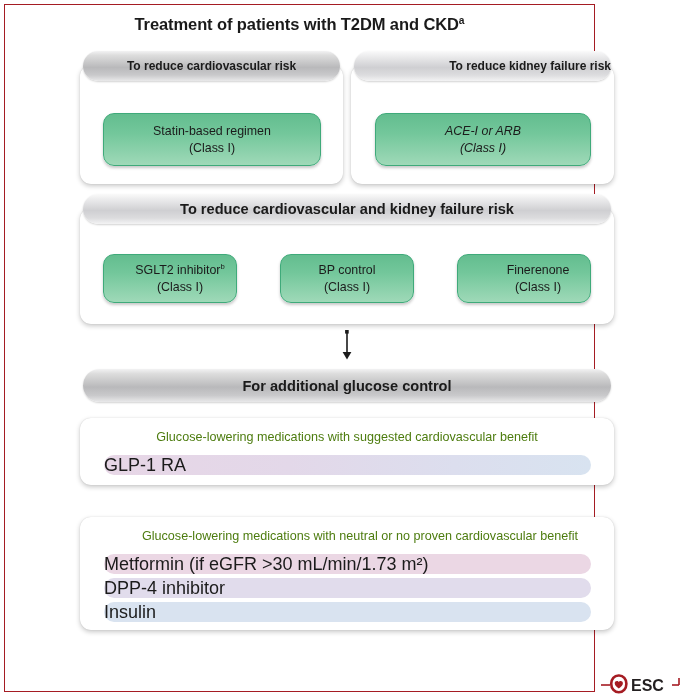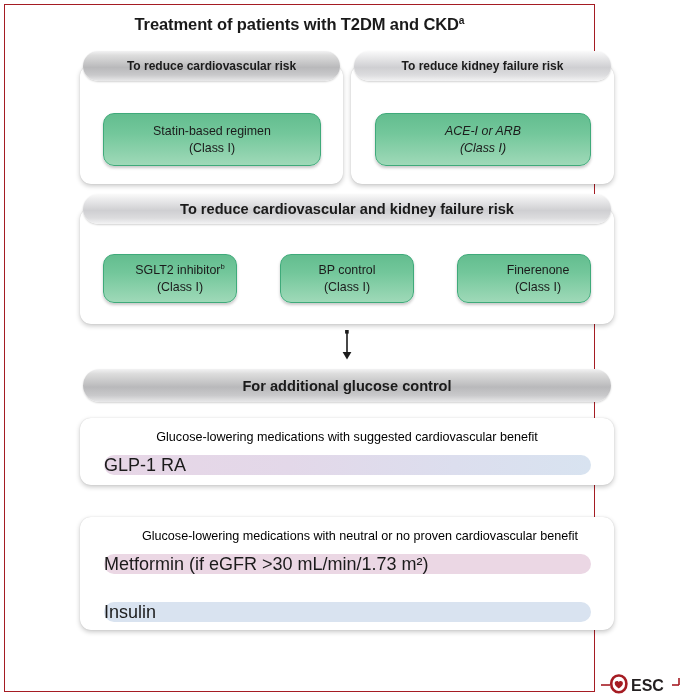--- a/index.html
+++ b/index.html
@@ -70,21 +70,21 @@
   .medbar{
     position:absolute;
     border-radius:999px;
     display:flex;align-items:center;justify-content:flex-start;
     font-size:18px;color:#1b1b1b;
     box-sizing:border-box;
   }
   .sectlabel{
     position:absolute;
     text-align:center;
-    font-size:12.6px;color:#000000;
+    font-size:12.6px;color:#4d7c0f;
     width:100%;
   }
 
   
   #arrow{position:absolute;left:335px;top:325px;}
 
   
   #esc{position:absolute;left:596px;top:663px;width:80px;height:28px;}
 </style>
 </head>
@@ -101,21 +101,21 @@
   <div class="ghead" style="left:78px;top:46px;width:257px;height:30px;">
     <span>To reduce cardiovascular risk</span>
   </div>
   <div class="gpill" style="left:98px;top:108px;width:218px;height:53px;">
     <span>Statin-based regimen</span>
     <span>(Class I)</span>
   </div>
 
   <div class="card" style="left:346px;top:60px;width:263px;height:119px;">
   </div>
-  <div class="ghead light" style="left:349px;top:46px;width:257px;height:30px;">
+  <div class="ghead light" style="left:349px;top:46px;width:257px;height:30px;justify-content:flex-end;">
     <span>To reduce kidney failure risk</span>
   </div>
   <div class="gpill" style="left:370px;top:108px;width:216px;height:53px;font-style:italic;">
     <span>ACE-I or ARB</span>
     <span>(Class I)</span>
   </div>
 
   <div class="card" style="left:75px;top:203px;width:534px;height:116px;">
   </div>
   <div class="ghead big light" style="left:78px;top:189px;width:528px;height:30px;">
@@ -155,20 +155,23 @@
     <span>GLP-1 RA</span>
   </div>
 
   <div class="card" style="left:75px;top:512px;width:534px;height:113px;">
     <div class="sectlabel" style="left:13px;top:12px;">Glucose-lowering medications with neutral or no proven cardiovascular benefit</div>
   </div>
 
   <div class="medbar" style="left:99px;top:549px;width:487px;height:20px;background:#ebd7e4;">
     <span>Metformin (if eGFR &gt;30 mL/min/1.73 m²)</span>
   </div>
+  <div class="medbar" style="left:99px;top:573px;width:487px;height:20px;background:#e1dcec;">
+    <span>DPP-4 inhibitor</span>
+  </div>
   <div class="medbar" style="left:99px;top:597px;width:487px;height:20px;background:#d9e3f0;">
     <span>Insulin</span>
   </div>
 
   <svg id="esc" viewBox="0 0 80 28">
     <line x1="0" y1="17" x2="9" y2="17" stroke="#a51c23" stroke-width="1.6"></line>
     <path d="M17.5,7.5 C13.3,7.5 10.2,11 10.2,15.7 C10.2,20.6 13.6,24.3 17.8,24.3
              C22.1,24.3 25.4,20.6 25.4,15.7 C25.4,11 22.3,7.5 18.1,7.5 Z" fill="none" stroke="#a51c23" stroke-width="2.6"></path>
     <path d="M17.8,20.6 C15.5,19.0 13.7,17.4 13.7,15.3 C13.7,13.9 14.8,13.0 16.0,13.0
              C16.9,13.0 17.5,13.5 17.8,14.1 C18.1,13.5 18.7,13.0 19.6,13.0

